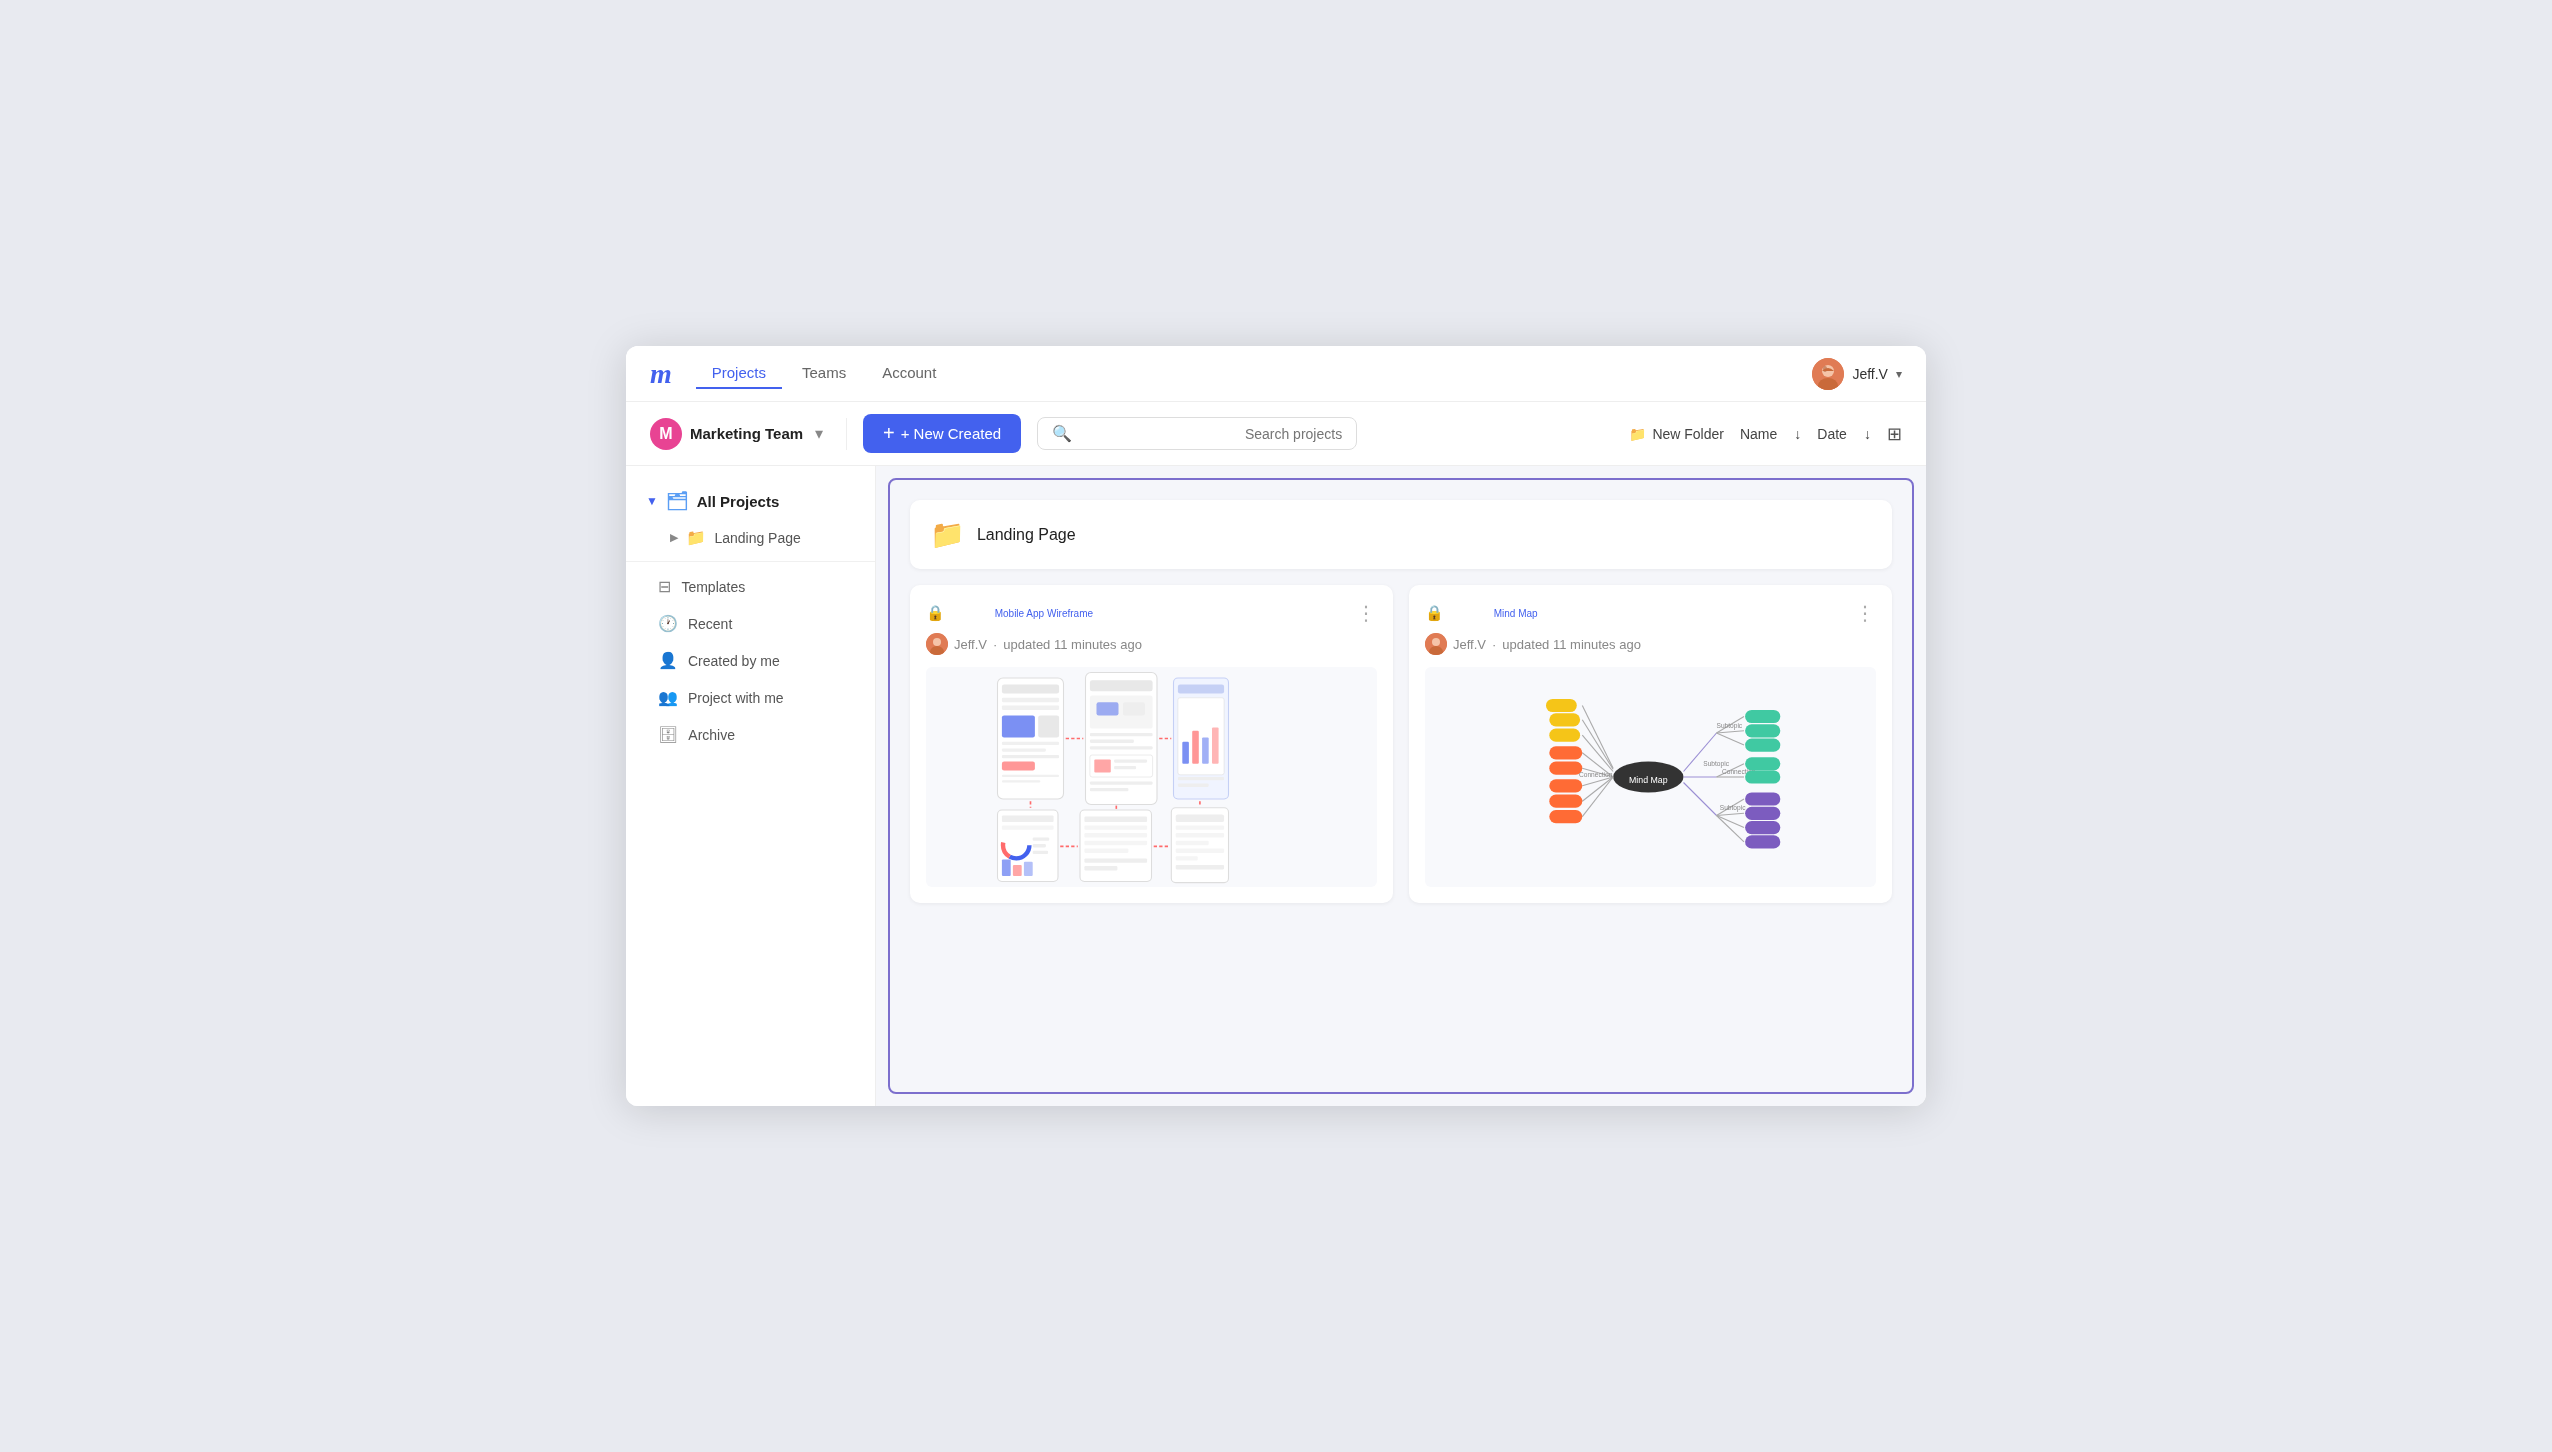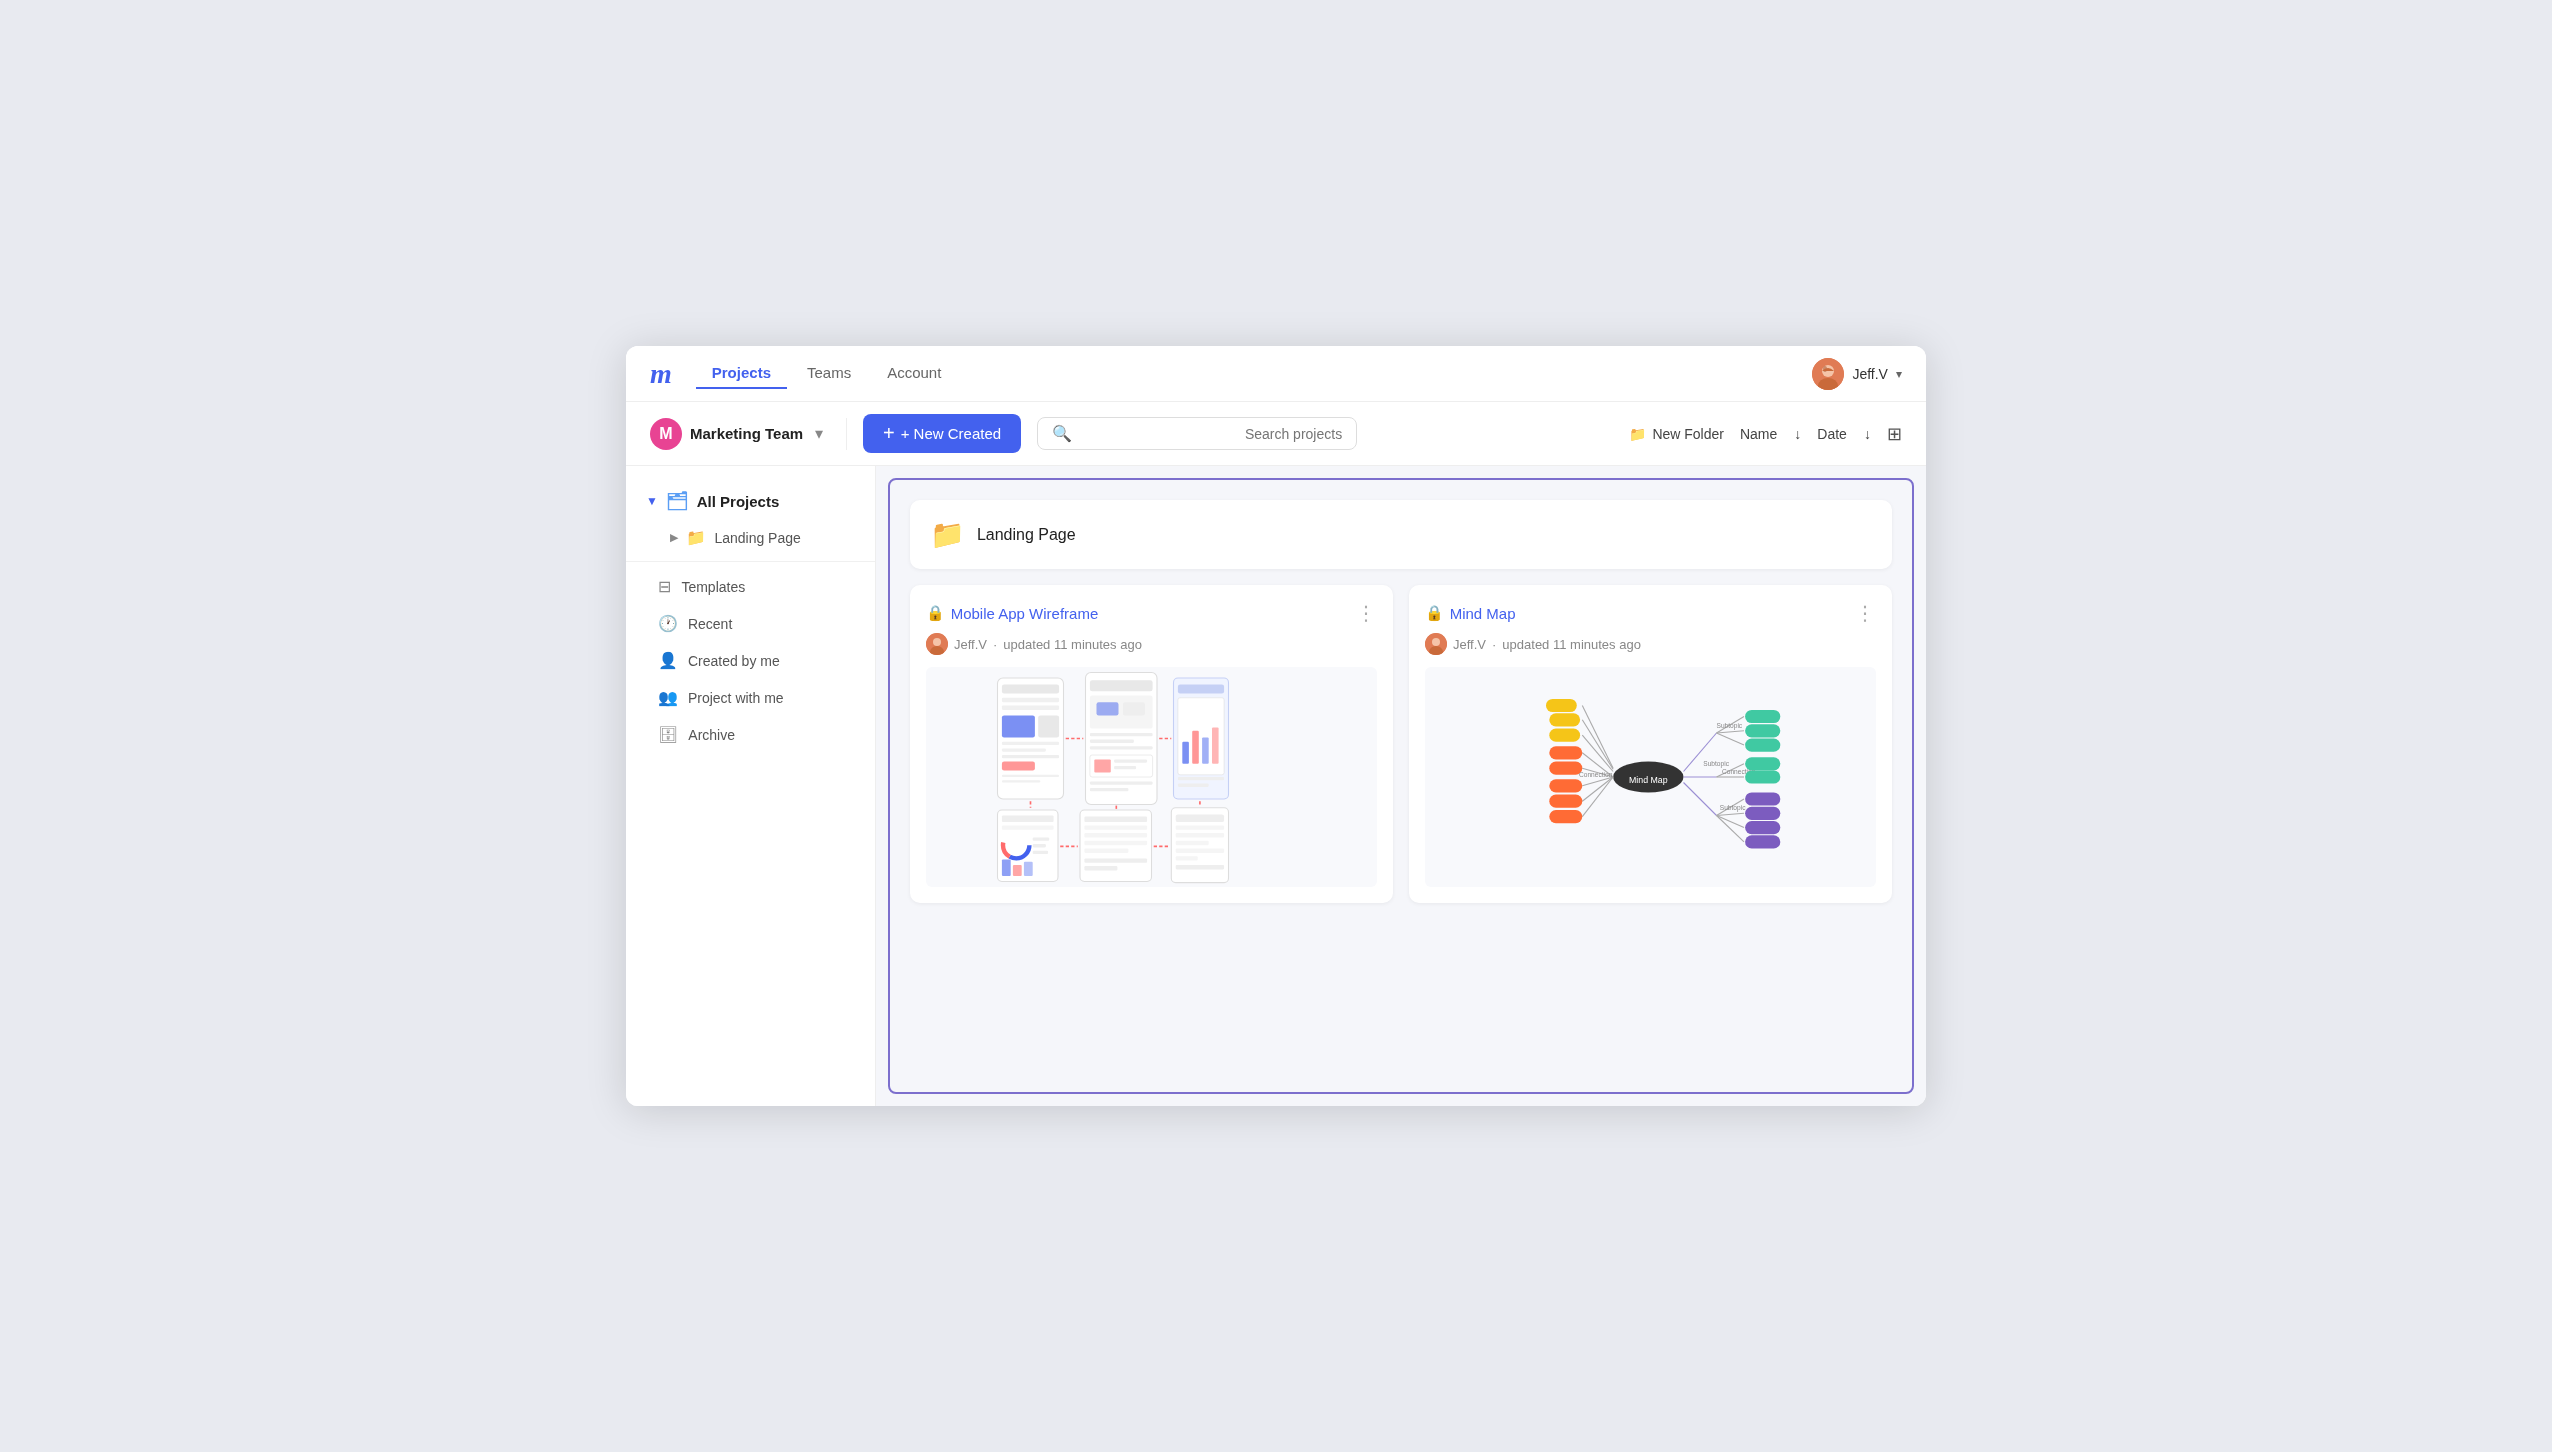--- a/index.html
+++ b/index.html
@@ -47,21 +47,21 @@
       padding: 6px 16px;
       font-size: 15px;
       color: #666;
       cursor: pointer;
       border-bottom: 2px solid transparent;
       text-decoration: none;
     }
     .nav-tab.active {
       color: #4361ee;
       border-bottom: 2px solid #4361ee;
-      font-weight: 700;
+      font-weight: 400;
     }
     .user-area {
       display: flex;
       align-items: center;
       gap: 8px;
       cursor: pointer;
     }
     .user-avatar {
       width: 32px;
       height: 32px;
@@ -267,23 +267,24 @@
       justify-content: space-between;
       margin-bottom: 8px;
     }
     .project-title-row {
       display: flex;
       align-items: center;
       gap: 6px;
     }
     .lock-icon { color: #4361ee; font-size: 15px; }
     .project-title {
-      font-size: 15px;
+      font-size: 10px;
       font-weight: 500;
       color: #4361ee;
+      margin-left: 44px;
     }
     .more-icon { color: #aaa; font-size: 20px; cursor: pointer; letter-spacing: 1px; }
     .project-meta {
       display: flex;
       align-items: center;
       gap: 6px;
       margin-bottom: 12px;
       font-size: 13px;
       color: #888;
     }

